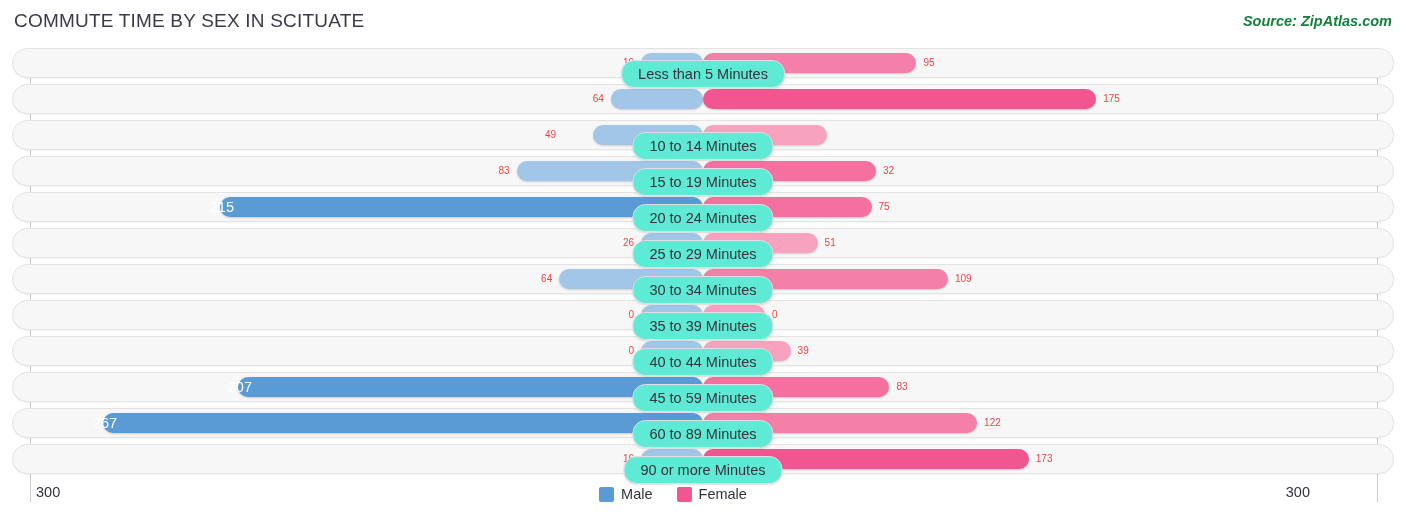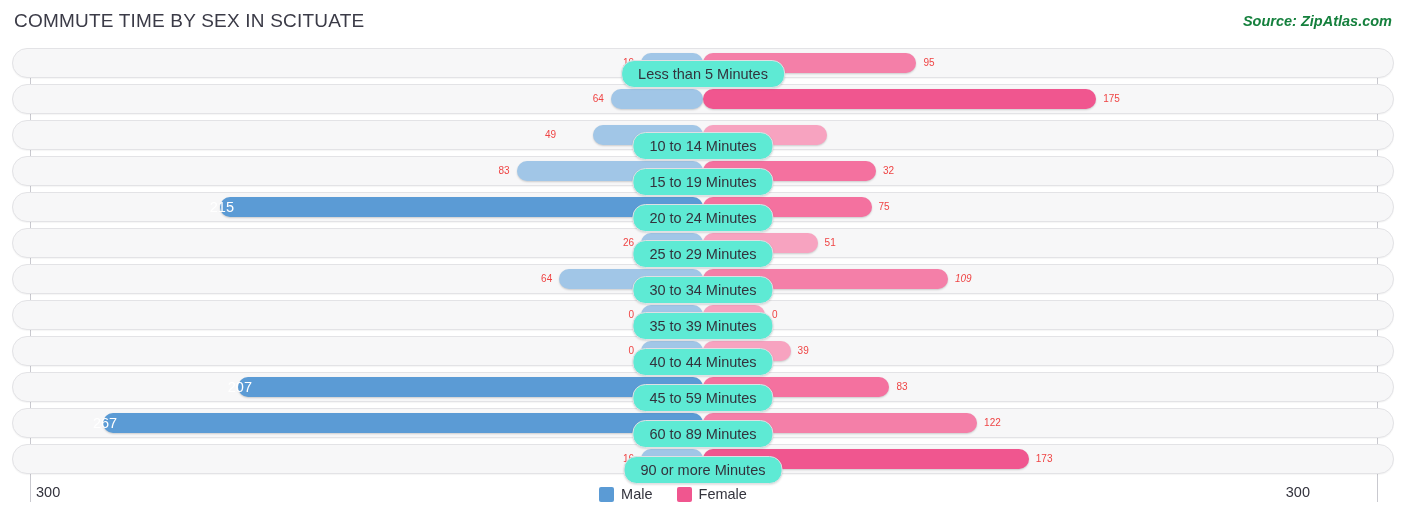--- a/index.html
+++ b/index.html
@@ -235,21 +235,21 @@
           <div class="bar female" style="width: 114.58px; background: rgb(247, 163, 192);"></div>
           <div class="val male" style="right: 772px;">26</div>
           <div class="val female" style="left: 824.58px;">51</div>
           <div class="cat-pill">25 to 29 Minutes</div>
         </div>
         <div class="row">
           <div class="track"></div>
           <div class="bar male" style="width: 143.787px; background: rgb(161, 198, 231);"></div>
           <div class="bar female" style="width: 244.887px; background: rgb(244, 127, 168);"></div>
           <div class="val male" style="right: 853.787px;">64</div>
-          <div class="val female" style="left: 954.887px; font-style: italic;">109</div>
+          <div class="val female" style="left: 954.887px;">109</div>
           <div class="cat-pill">30 to 34 Minutes</div>
         </div>
         <div class="row">
           <div class="track"></div>
           <div class="bar male" style="width: 62px; background: rgb(161, 198, 231);"></div>
           <div class="bar female" style="width: 62px; background: rgb(247, 163, 192);"></div>
           <div class="val male" style="right: 772px;">0</div>
           <div class="val female" style="left: 772px;">0</div>
           <div class="cat-pill">35 to 39 Minutes</div>
         </div>

